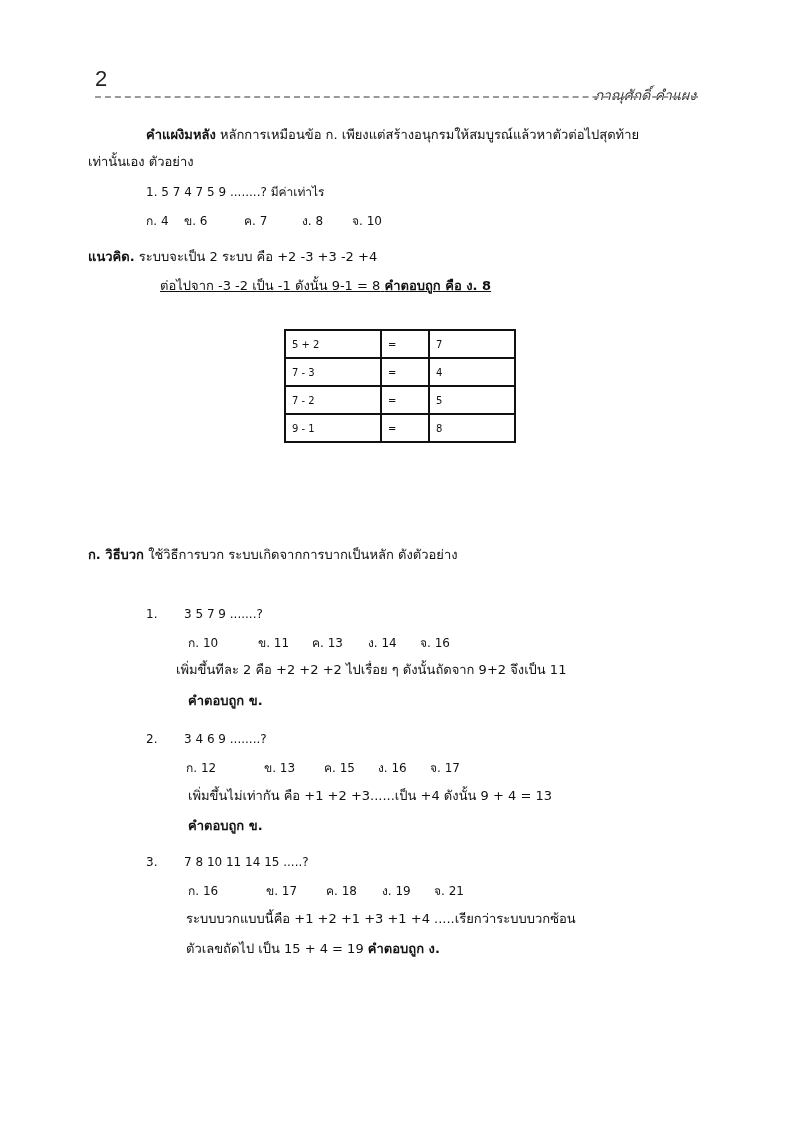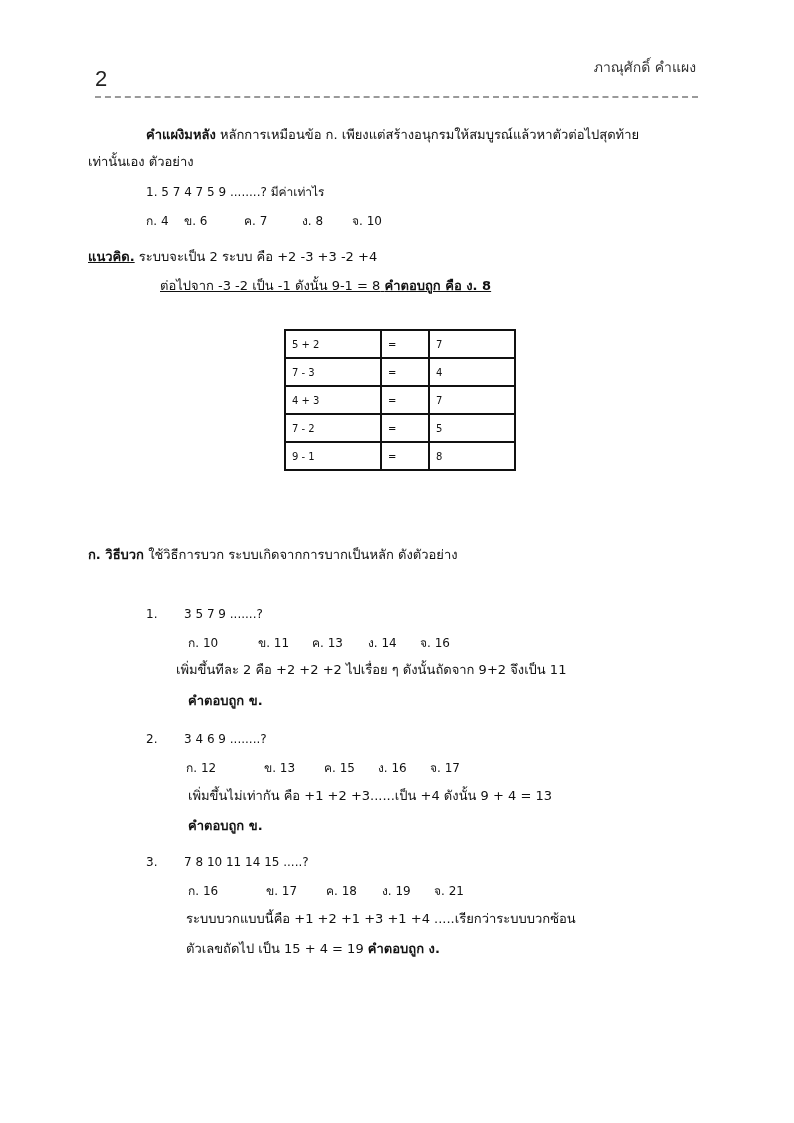--- a/index.html
+++ b/index.html
@@ -5,30 +5,30 @@
     html, body { margin: 0; padding: 0; background: #ffffff; }
     body {
       width: 794px; height: 1123px; position: relative; overflow: hidden;
       font-family: "DejaVu Sans", sans-serif; color: #111;
     }
     .page-number {
       position: absolute; left: 95px; top: 66px;
       font-family: "Liberation Sans", sans-serif; font-size: 22px; color: #222;
     }
     .header-author {
-      position: absolute; right: 98px; top: 56px;
-      font-family: "DejaVu Serif", serif; font-size: 14px; color: #333;
+      position: absolute; right: 98px; top: 84px;
+      font-family: "DejaVu Serif", serif; font-style: italic; font-size: 14px; color: #333;
     }
     .header-rule {
       position: absolute; left: 95px; right: 96px; top: 96px;
       border-top: 2px dashed #9a9a9a;
     }
     .t { position: absolute; font-size: 13px; white-space: nowrap; line-height: 18px; }
     .b { font-weight: bold; }
-    .u { text-decoration: underline; font-weight: bold; }
+    .u { font-weight: bold; }
     .sp { display: inline-block; }
     table.calc {
       position: absolute; left: 284px; top: 329px; border-collapse: collapse;
       font-family: "DejaVu Sans", sans-serif; font-size: 10px;
     }
     table.calc td {
       border: 2px solid #111; height: 26px; padding: 0 0 0 6px; vertical-align: middle;
     }
     table.calc td.c1 { width: 88px; }
     table.calc td.c2 { width: 40px; }
@@ -66,25 +66,20 @@
         <td class="c1">5 +  2</td>
         <td class="c2">=</td>
         <td class="c3">7</td>
       </tr>
   <tr>
         <td class="c1">7  -   3</td>
         <td class="c2">=</td>
         <td class="c3">4</td>
       </tr>
   <tr>
-        <td class="c1">4  +  3</td>
-        <td class="c2">=</td>
-        <td class="c3">7</td>
-      </tr>
-  <tr>
         <td class="c1">7  -  2</td>
         <td class="c2">=</td>
         <td class="c3">5</td>
       </tr>
   <tr>
         <td class="c1">9  -   1</td>
         <td class="c2">=</td>
         <td class="c3">8</td>
       </tr>
 </tbody>

